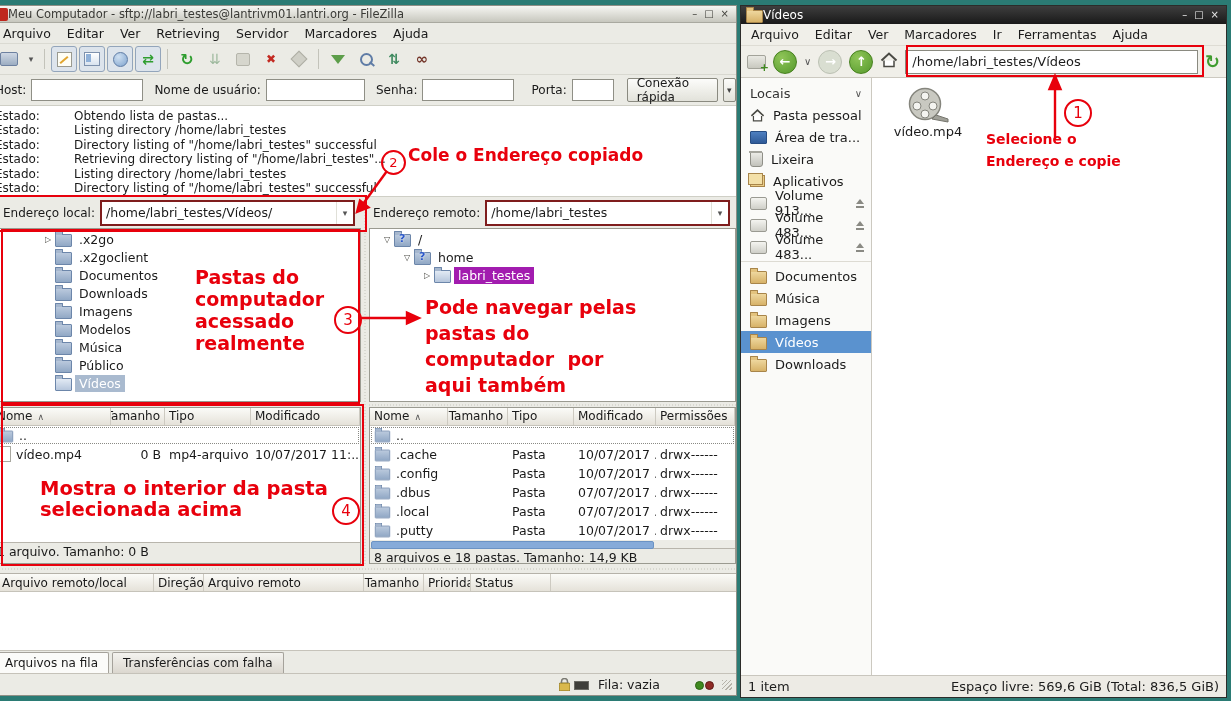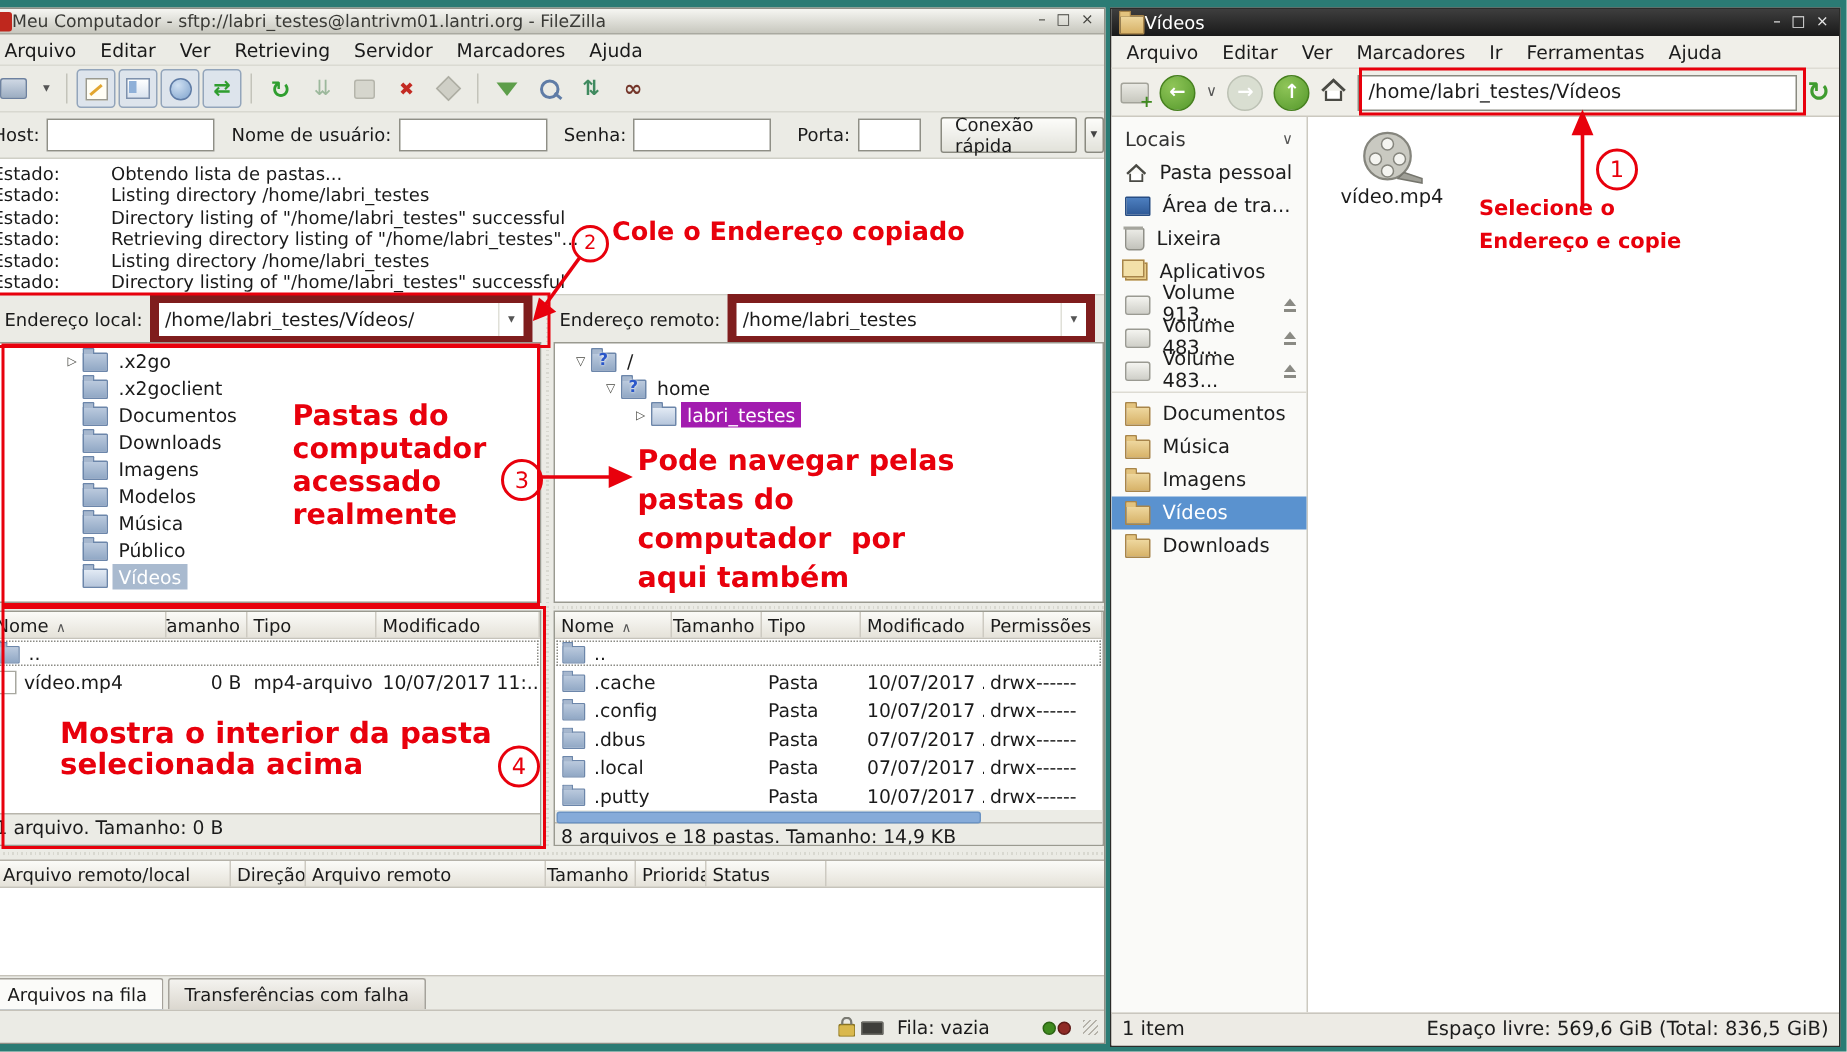--- a/index.html
+++ b/index.html
@@ -46,21 +46,21 @@
   .qc-dd{width:15px;height:22px;border:1px solid #8a8a80;background:linear-gradient(#fcfcfa,#e2e2da);border-radius:2px;display:flex;align-items:center;justify-content:center;color:#444;font-size:9px;}
   .g-dd::before{content:"▾";}
   .fz-log{height:91px;background:#fff;border-bottom:1px solid #cfcfc6;padding:3px 0 0 2px;overflow:hidden;font-size:12px;line-height:14.4px;}
   .log-row{display:grid;grid-template-columns:79px 1fr;white-space:nowrap;}
   .fz-main{display:flex;height:367px;}
   .pane-l{width:368px;display:flex;flex-direction:column;}
   .pane-r{flex:1;display:flex;flex-direction:column;}
   .vsplit{width:8px;background:#ebebe5;background-image:repeating-linear-gradient(0deg,#d8d8d0 0 1px,transparent 1px 3px);background-size:2px 100%;background-position:3px 0;background-repeat:no-repeat;}
   .addr-row{height:31px;display:flex;align-items:center;gap:5px;padding:0 6px 0 10px;}
   .pane-r .addr-row{padding-left:4px;}
-  .combo{flex:1;height:22px;border:6px solid #7f1d1d;background:#fff;display:flex;align-items:center;font-size:12.5px;padding-left:4px;overflow:hidden;}
+  .combo{flex:1;height:22px;border:2px solid #7f1d1d;background:#fff;display:flex;align-items:center;font-size:12.5px;padding-left:4px;overflow:hidden;}
   .combo .val{flex:1;white-space:nowrap;overflow:hidden;}
   .combo .dd{width:16px;align-self:stretch;display:flex;align-items:center;justify-content:center;color:#555;font-size:9px;border-left:1px solid #e0e0d8;}
   .tree{height:173px;background:#fff;border:1px solid #9a9a90;border-left:none;overflow:hidden;padding-top:2px;}
   .pane-r .tree{border-left:1px solid #9a9a90;}
   .trow{height:18px;display:flex;align-items:center;font-size:12.5px;white-space:nowrap;}
   .tarrow{width:14px;text-align:center;color:#4a4a44;font-size:8px;flex:none;}
   .tlabel{padding:1px 4px;margin-left:3px;}
   .tlabel.sel-dim{background:#a9bacf;color:#fff;}
   .tlabel.sel{background:#a21caf;color:#fff;}
   .hsplit{height:5px;background-image:repeating-linear-gradient(90deg,#d8d8d0 0 1px,transparent 1px 3px);background-size:100% 2px;background-position:0 2px;background-repeat:no-repeat;}

